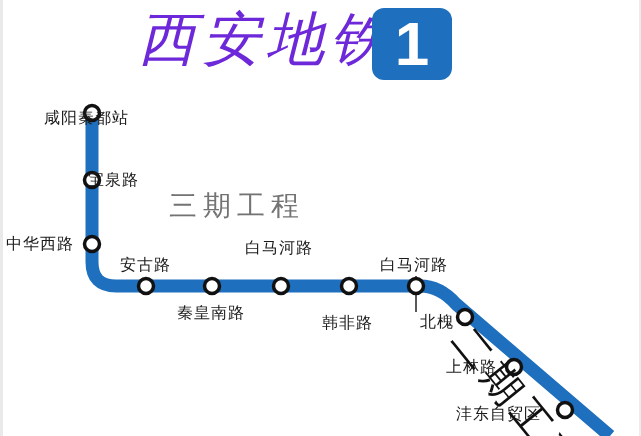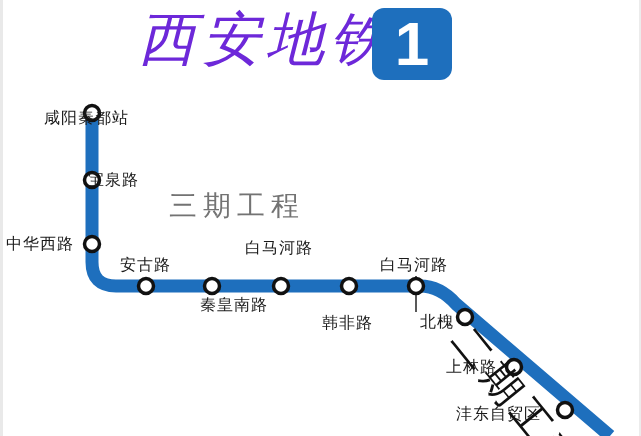--- a/index.html
+++ b/index.html
@@ -68,21 +68,21 @@
     <circle cx="465" cy="317" r="7.5" fill="#fff" stroke="#111" stroke-width="3.5"></circle>
     <circle cx="514" cy="367" r="7.5" fill="#fff" stroke="#111" stroke-width="3.5"></circle>
     <circle cx="565" cy="410" r="7.5" fill="#fff" stroke="#111" stroke-width="3.5"></circle>
   </g>
 </svg>
 
 <span class="lbl" style="left:44px; top:82px;margin-top:27px;">咸阳秦都站</span>
 <span class="lbl" style="left:88px; top:171px;">宝泉路</span>
 <span class="lbl" style="left:6px; top:235px;">中华西路</span>
 <span class="lbl" style="left:120px; top:256px;font-family:Liberation Serif, serif;">安古路</span>
-<span class="lbl" style="left:177px; top:296px;margin-left:23px;">秦皇南路</span>
+<span class="lbl" style="left:177px; top:304px;">秦皇南路</span>
 <span class="lbl" style="left:245px; top:239px;">白马河路</span>
 <span class="lbl" style="left:322px; top:298px;margin-top:16px;">韩非路</span>
 <span class="lbl" style="left:380px; top:256px;">白马河路</span>
 <span class="lbl" style="left:420px; top:313px;">北槐</span>
 <span class="lbl" style="left:446px; top:358px;">上林路</span>
 <span class="lbl" style="left:456px; top:405px;">沣东自贸区</span>
 
 <div class="phase3">三期工程</div>
 <div class="phase2">二期工程</div>
 

